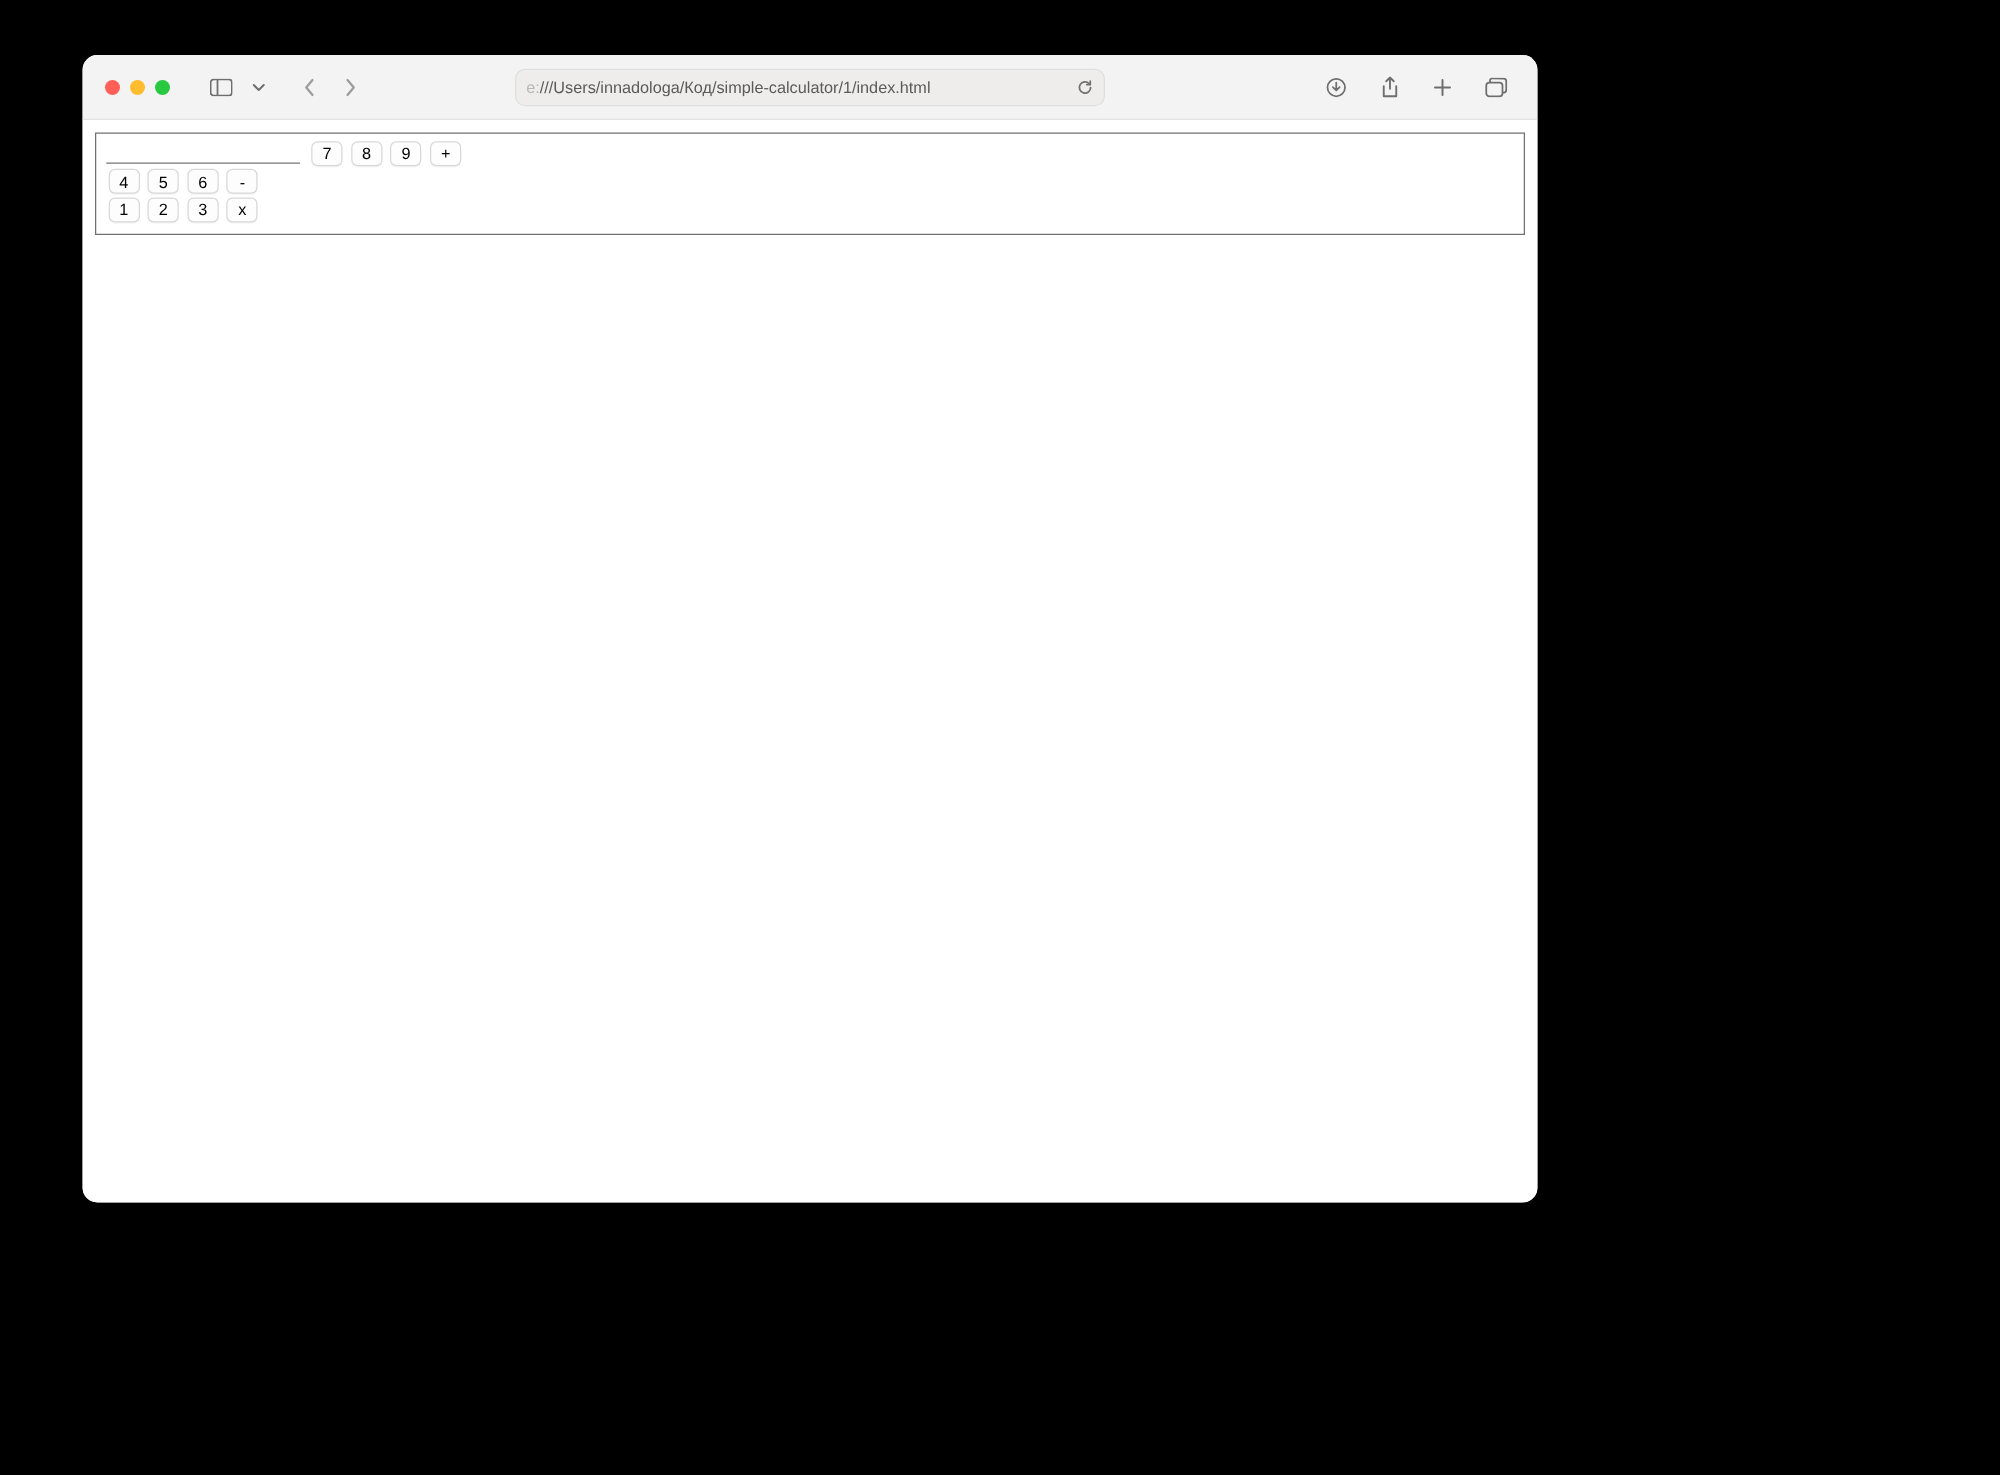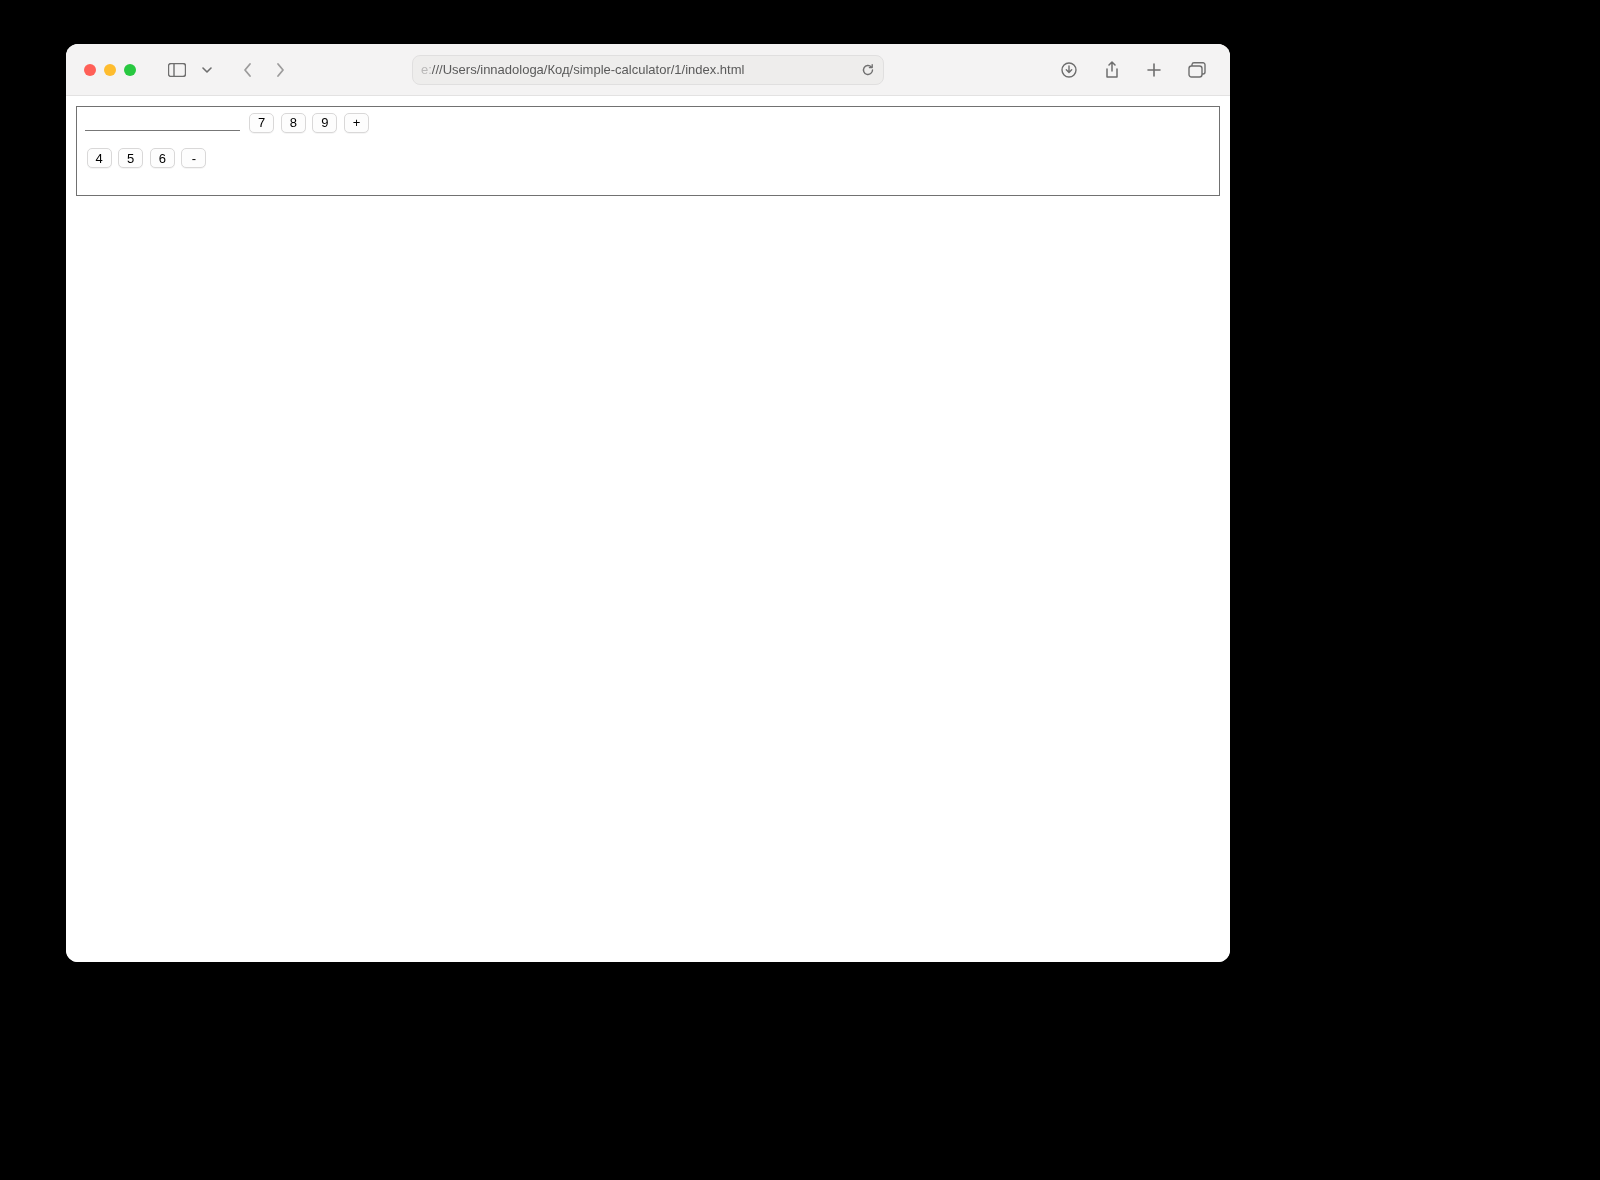--- a/index.html
+++ b/index.html
@@ -86,21 +86,21 @@
   }
 
   .viewport {
     flex: 1;
     background: #fff;
     padding: 10px;
     overflow: auto;
   }
   .page-border {
     border: 1px solid #717171;
-    padding: 4px 8px 26px 8px;
+    padding: 4px 8px 8px 8px;
   }
 
   
   .calc {
     font-size: 13px;
   }
   .calc-row { line-height: 22px; }
   .first-row { display: block; }
   .calc input[type="text"] {
     width: 155px;
@@ -124,21 +124,20 @@
     min-width: 25px;
     height: 20px;
     padding: 0 7px;
     margin: 1px 1.5px;
     vertical-align: middle;
     box-shadow: 0 1px 0 rgba(0,0,0,0.04);
     cursor: default;
   }
   .calc .row2, .calc .row3, .calc .row4 {
     display: block;
-    margin-top: 13px;
   }
 
   svg { display: block; }
 </style>
 </head>
 <body>
 
 <div class="window">
 
   <div class="titlebar">
@@ -245,19 +244,25 @@
           <button>+</button>
         </span>
 
         <span class="row2 calc-row">
           <button>4</button>
           <button>5</button>
           <button>6</button>
           <button>-</button>
         </span>
 
+        <span class="row3 calc-row">
+          <button>1</button>
+          <button>2</button>
+          <button>3</button>
+          <button>x</button>
+        </span>
 
 
       </div>
     </div>
   </div>
 
 </div>
 
 </body></html>

